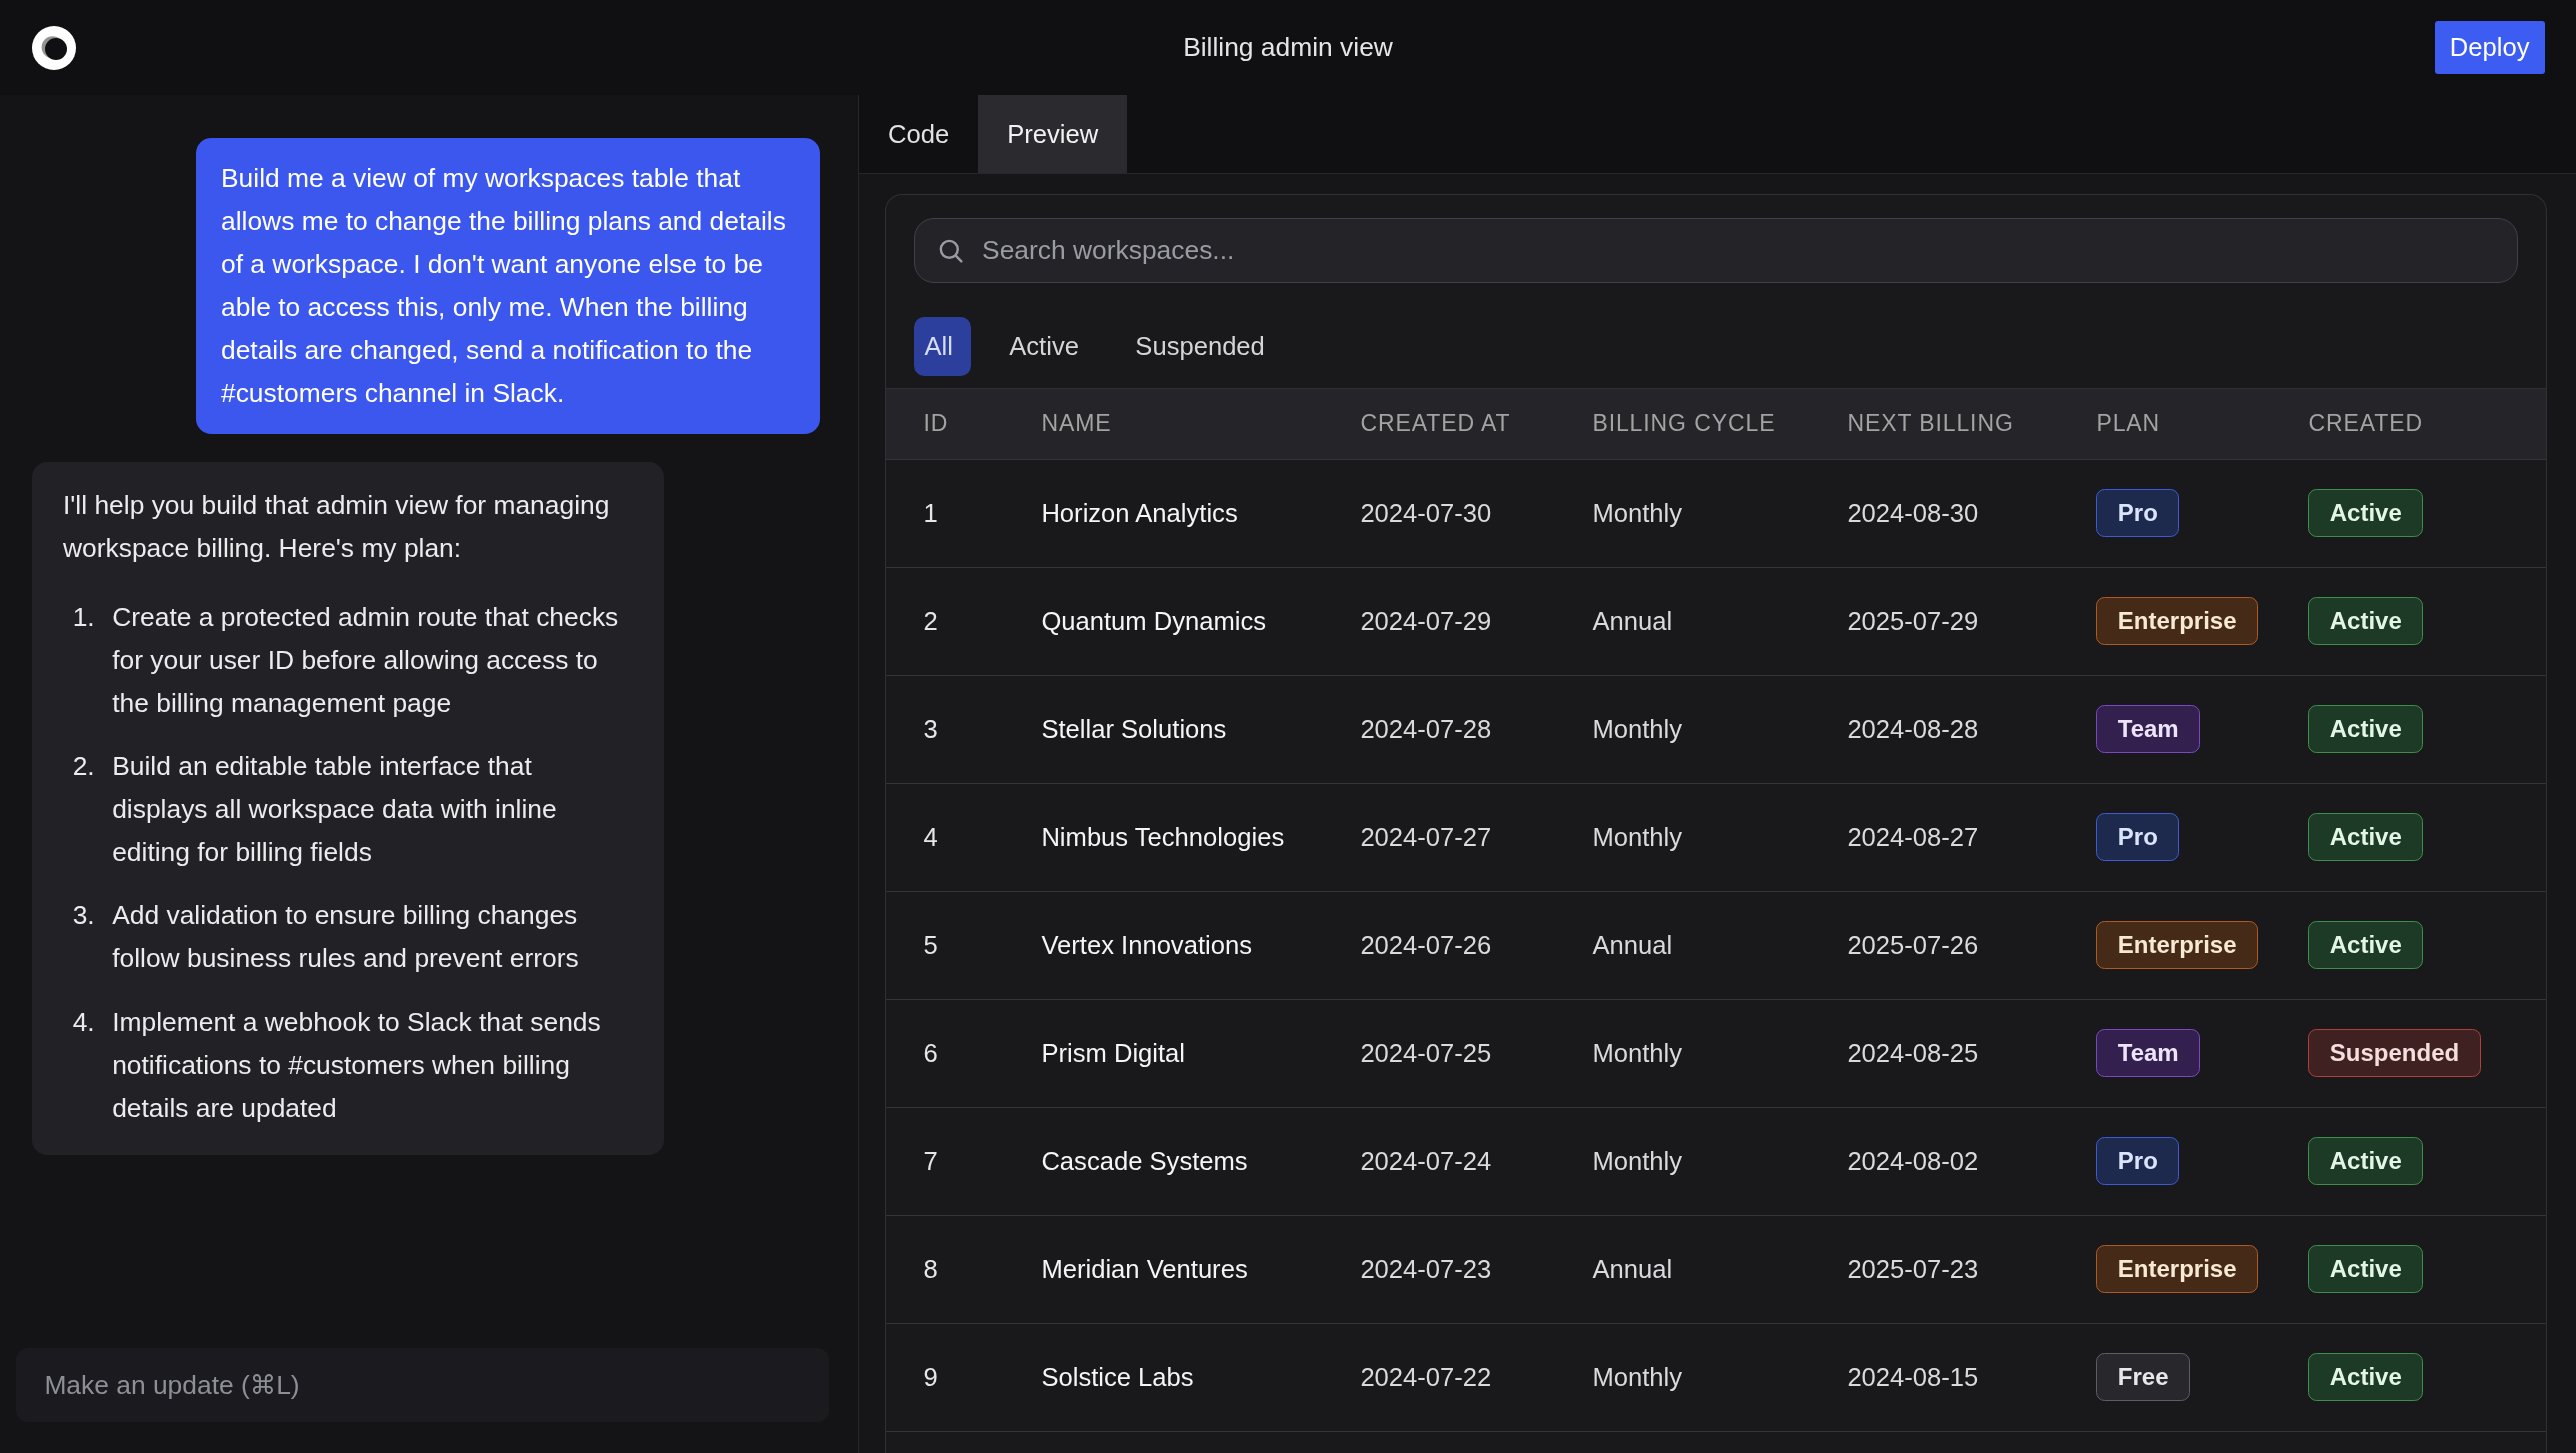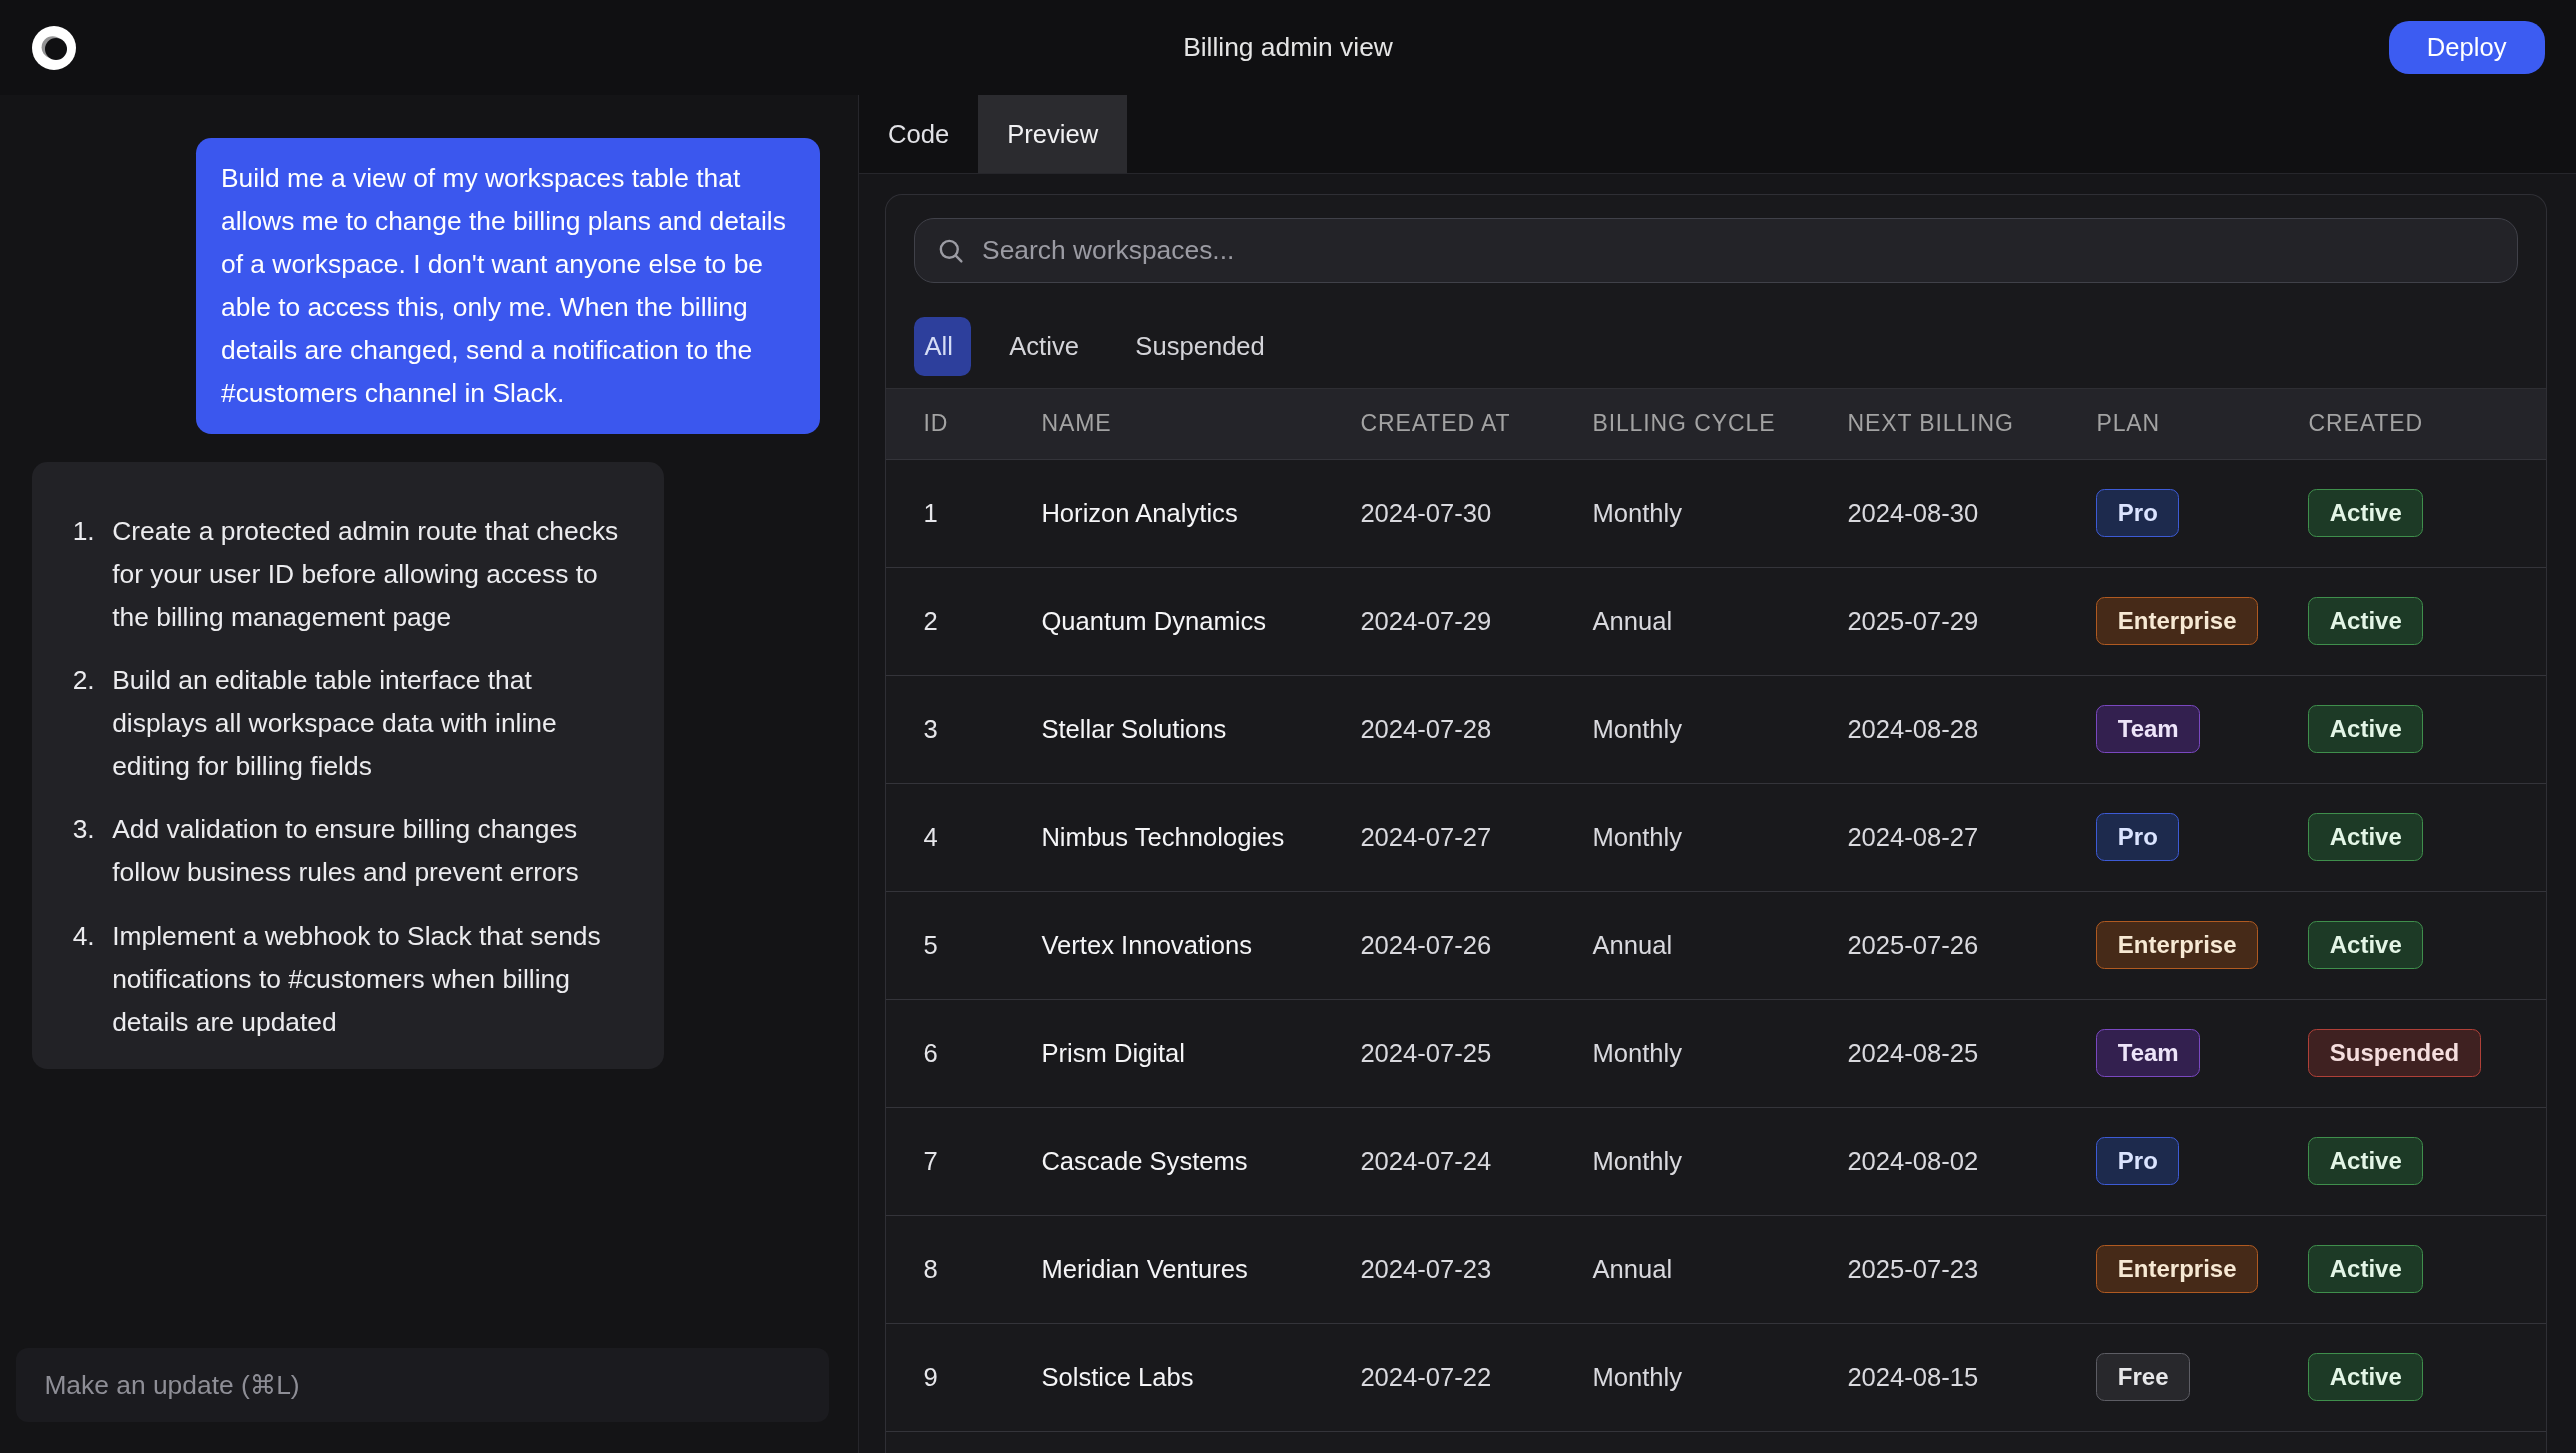--- a/index.html
+++ b/index.html
@@ -22,22 +22,22 @@
   .logo-hole{
     position:absolute;left:12.8px;top:12px;width:22px;height:22px;border-radius:50%;
     background:#101012;
     box-shadow:-3.4px -1.7px 0 0 rgba(16,16,18,.45);
   }
   .title{
     position:absolute;left:0;right:0;text-align:center;
     font-size:26.4px;color:#e5e5e5;
   }
   .deploy{
-    position:absolute;right:31.5px;top:21px;height:53px;padding:0 38px;
-    border:none;border-radius:20px;background:var(--deploy,#3C5CF2);
+    position:absolute;right:31.5px;top:21px;height:53px;padding:0 15px;
+    border:none;border-radius:3px;background:var(--deploy,#3C5CF2);
     color:#fff;font-size:25.6px;font-family:inherit;cursor:pointer;
   }
   
   .main{display:flex;height:1358px;}
   .chat{
     position:relative;width:859px;flex:none;background:#141416;
     border-right:1.7px solid #26262b;box-sizing:border-box;
   }
   .bubble{font-size:26.4px;line-height:43px;border-radius:15.3px;box-sizing:border-box;}
   .bubble.user{
@@ -133,20 +133,21 @@
     </div>
   <div class="title">Billing admin view</div>
   <button class="deploy">Deploy</button>
 </div>
 
 <div class="main">
 
   <div class="chat">
     <div class="bubble user">Build me a view of my workspaces table that allows me to change the billing plans and details of a workspace. I don't want anyone else to be able to access this, only me. When the billing details are changed, send a notification to the #customers channel in Slack.</div>
     <div class="bubble assistant">
+      <p>I'll help you build that admin view for managing workspace billing. Here's my plan:</p>
       <ol>
           <li>Create a protected admin route that checks for your user ID before allowing access to the billing management page</li>
           <li>Build an editable table interface that displays all workspace data with inline editing for billing fields</li>
           <li>Add validation to ensure billing changes follow business rules and prevent errors</li>
           <li>Implement a webhook to Slack that sends notifications to #customers when billing details are updated</li>
         </ol>
     </div>
     <div class="chat-input">
       <input placeholder="Make an update (⌘L)" style="">
     </div>

